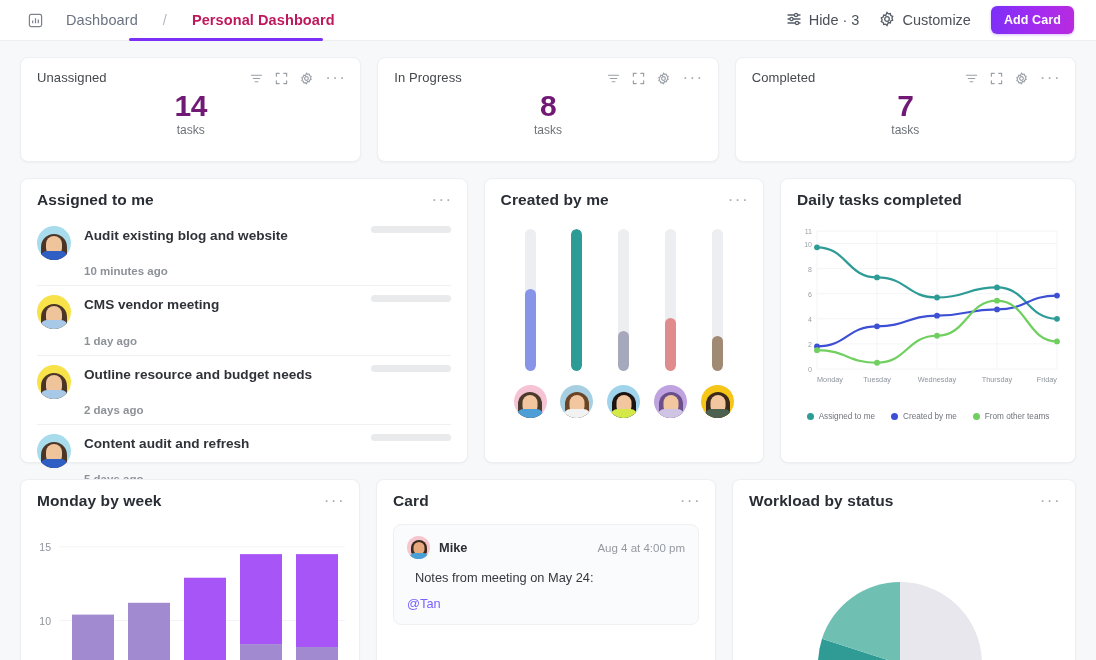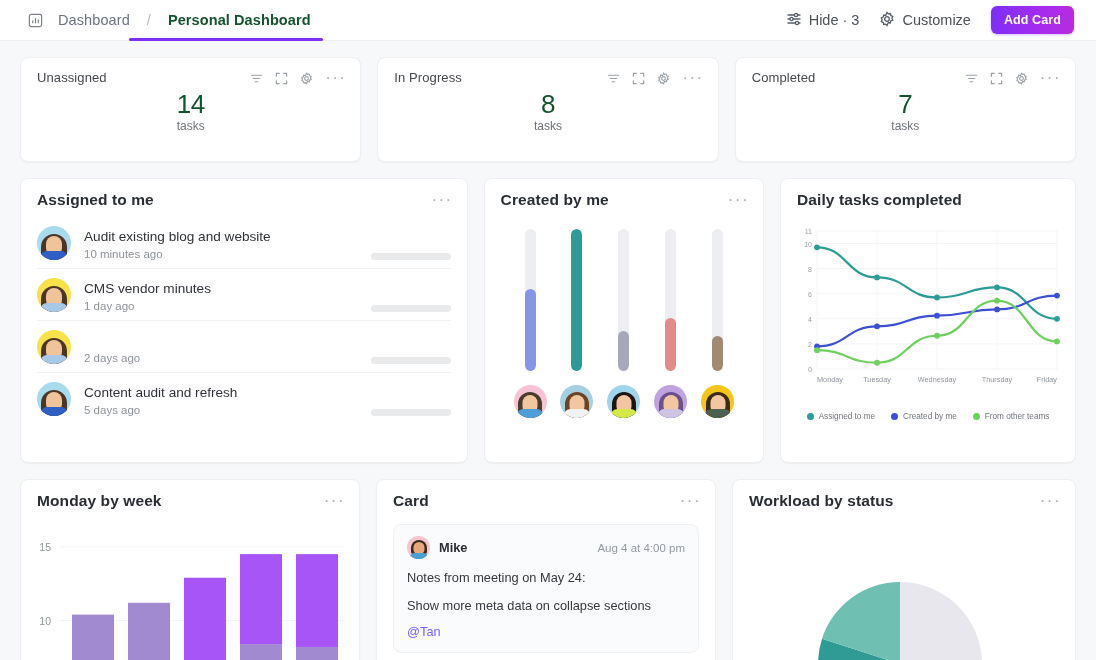--- a/index.html
+++ b/index.html
@@ -14,25 +14,25 @@
   
   .topbar {
     height: 41px;
     background: #ffffff;
     display: flex;
     align-items: center;
     padding: 0 22px 0 28px;
     border-bottom: 1px solid #eceef0;
     position: relative;
   }
-  .crumb-wrap { display: flex; align-items: center; gap: 15px; position: relative; }
+  .crumb-wrap { display: flex; align-items: center; gap: 23px; position: relative; }
   .crumb-icon { width: 15px; height: 15px; display: block; color: #7c828d; }
   .crumb-link { font-size: 14.5px; color: #6b7280; letter-spacing: .1px; }
   .crumb-sep { font-size: 14.5px; color: #b5bac2; margin: 0 2px; }
-  .crumb-current { font-size: 14.5px; color: #14532d; font-weight: 600; letter-spacing: .1px; }
+  .crumb-current { font-size: 14.5px; color: #be185d; font-weight: 600; letter-spacing: .1px; }
   .tab-underline {
     position: absolute; left: 129px; bottom: -1px;
     width: 194px; height: 3px; background: #7b2ff7; border-radius: 2px;
   }
   .topbar-right { margin-left: auto; display: flex; align-items: center; gap: 20px; }
   .hdr-btn {
     display: flex; align-items: center; gap: 7px;
     font-size: 14.5px; color: #4b5159; cursor: pointer;
     background: none; border: none; font-family: inherit;
   }
@@ -67,30 +67,31 @@
   .head-actions { margin-left: auto; display: flex; align-items: center; gap: 12px; }
   .hicon { width: 13px; height: 13px; color: #9aa0a8; cursor: pointer; display: block; }
   .dots {
     color: #a8adb5; font-size: 17px; line-height: 8px;
     letter-spacing: 1.4px; cursor: pointer; user-select: none;
   }
 
   
   .stat-card { flex: 1; height: 105px; }
   .stat-body { text-align: center; margin-top: 5px; }
-  .stat-num { font-size: 26px; font-weight: 400; color: #14532d; line-height: 1.08; letter-spacing: -.5px; }
+  .stat-num { font-size: 30px; font-weight: 700; color: #701a75; line-height: 1.08; letter-spacing: -.5px; }
   .stat-label { font-size: 12px; color: #6d7278; margin-top: 1px; }
 
   
   .assigned-card { width: 455px; height: 285px; }
   .task-list { padding: 8px 16px 0 16px; }
   .task-row {
-    display: flex; align-items: flex-end;
+    display: flex; align-items: flex-start;
     padding: 9px 0 8px 0;
     border-bottom: 1px solid #f0f1f3;
+    font-weight: bold;
   }
   .task-row:last-child { border-bottom: none; }
   .avatar {
     width: 34px; height: 34px; border-radius: 50%;
     flex: 0 0 34px; position: relative; overflow: hidden;
   }
   .avatar .hair {
     position: absolute; left: 50%; top: 24%;
     width: 26px; height: 30px; transform: translateX(-50%);
     background: #4a3527; border-radius: 13px 13px 8px 8px;
@@ -100,21 +101,21 @@
     width: 16px; height: 19px; transform: translateX(-50%);
     background: #f0c49b; border-radius: 8px 8px 7px 7px;
   }
   .avatar .body {
     position: absolute; left: 50%; bottom: 0;
     width: 28px; height: 9px; transform: translateX(-50%);
     border-radius: 7px 7px 0 0;
   }
   .task-text { margin-left: 13px; flex: 1; min-width: 0; }
   .task-name { font-size: 13.6px; color: #2f3238; line-height: 1.35; }
-  .task-time { font-size: 11.5px; color: #8d9299; margin-top: 2px; }
+  .task-time { font-size: 11.5px; color: #8d9299; margin-top: 20px; }
   .prog-track {
     width: 80px; height: 7px; background: #e8eaec;
     border-radius: 4px; flex: 0 0 80px; overflow: hidden;
   }
   .prog-fill { height: 100%; border-radius: 4px; }
 
   
   .created-card { width: 285px; height: 285px; }
   .vbars { display: flex; justify-content: space-around; padding: 20px 22px 0 22px; }
   .vbar-col { display: flex; flex-direction: column; align-items: center; }
@@ -180,21 +181,21 @@
   .chat-avatar .face {
     position: absolute; left: 50%; top: 26%; width: 11px; height: 12px;
     transform: translateX(-50%); background: #e6a87c; border-radius: 6px 6px 5px 5px;
   }
   .chat-avatar .body {
     position: absolute; left: 50%; bottom: 0; width: 19px; height: 6px;
     transform: translateX(-50%); background: #4a9fd4; border-radius: 5px 5px 0 0;
   }
   .chat-name { font-size: 12.8px; font-weight: 700; color: #2b2e34; margin-left: 9px; }
   .chat-time { margin-left: auto; font-size: 11.5px; color: #9498a0; }
-  .chat-line { font-size: 12.8px; color: #35383e; margin-top: 10px; line-height: 1.4; }
+  .chat-line { font-size: 12.8px; color: #35383e; margin-top: 10px; line-height: 1.4; margin-left: 8px; }
   .chat-mention { font-size: 12.8px; color: #7b61ff; margin-top: 9px; }
 
   svg text { font-family: "Liberation Sans", sans-serif; }
 </style>
 </head>
 <body>
 
 <div class="topbar">
   <div class="crumb-wrap">
     <span class="crumb-icon">
@@ -336,30 +337,30 @@
             </span>
             <span class="task-text"><span class="task-name">Audit existing blog and website</span><div class="task-time">10 minutes ago</div></span>
             <span class="prog-track"><span class="prog-fill" style="width:40%;background:#3a9b97"></span></span>
           </div>
           <div class="task-row">
             <span class="avatar" style="background:#f7e24a">
               <span class="hair"></span>
               <span class="face"></span>
               <span class="body" style="background:#a8c8e8"></span>
             </span>
-            <span class="task-text"><span class="task-name"> CMS vendor minutes</span><div class="task-time">1 day ago</div></span>
+            <span class="task-text"><span class="task-name"> CMS vendor meeting</span><div class="task-time">1 day ago</div></span>
             <span class="prog-track"><span class="prog-fill" style="width:68%;background:#7b8ce8"></span></span>
           </div>
           <div class="task-row">
             <span class="avatar" style="background:#f7e24a">
               <span class="hair"></span>
               <span class="face"></span>
               <span class="body" style="background:#a8c8e8"></span>
             </span>
-            <span class="task-text"><div class="task-time">2 days ago</div></span>
+            <span class="task-text"><span class="task-name">Outline resource and budget needs</span><div class="task-time">2 days ago</div></span>
             <span class="prog-track"><span class="prog-fill" style="width:18%;background:#9c8878"></span></span>
           </div>
           <div class="task-row">
             <span class="avatar" style="background:#a8dced">
               <span class="hair"></span>
               <span class="face"></span>
               <span class="body" style="background:#2f5fc4"></span>
             </span>
             <span class="task-text"><span class="task-name">Content audit and refresh</span><div class="task-time">5 days ago</div></span>
             <span class="prog-track"><span class="prog-fill" style="width:100%;background:#2e8b4f"></span></span>
@@ -538,21 +539,20 @@
         <div class="chat-top">
           <span class="chat-avatar">
             <span class="hair"></span>
               <span class="face"></span>
               <span class="body"></span>
           </span>
           <span class="chat-name">Mike</span>
           <span class="chat-time">Aug 4 at 4:00 pm</span>
         </div>
         <div class="chat-line">Notes from meeting on May 24:</div>
-        <div class="chat-line">Show more meta data on collapse sections</div>
         <div class="chat-mention">@Tan</div>
       </div>
     </div>
 
     <div class="card pie-card">
       <div class="card-head">
         <span class="card-title big">Workload by status</span>
         <span class="head-actions">
           <span class="dots">···</span>
         </span>

